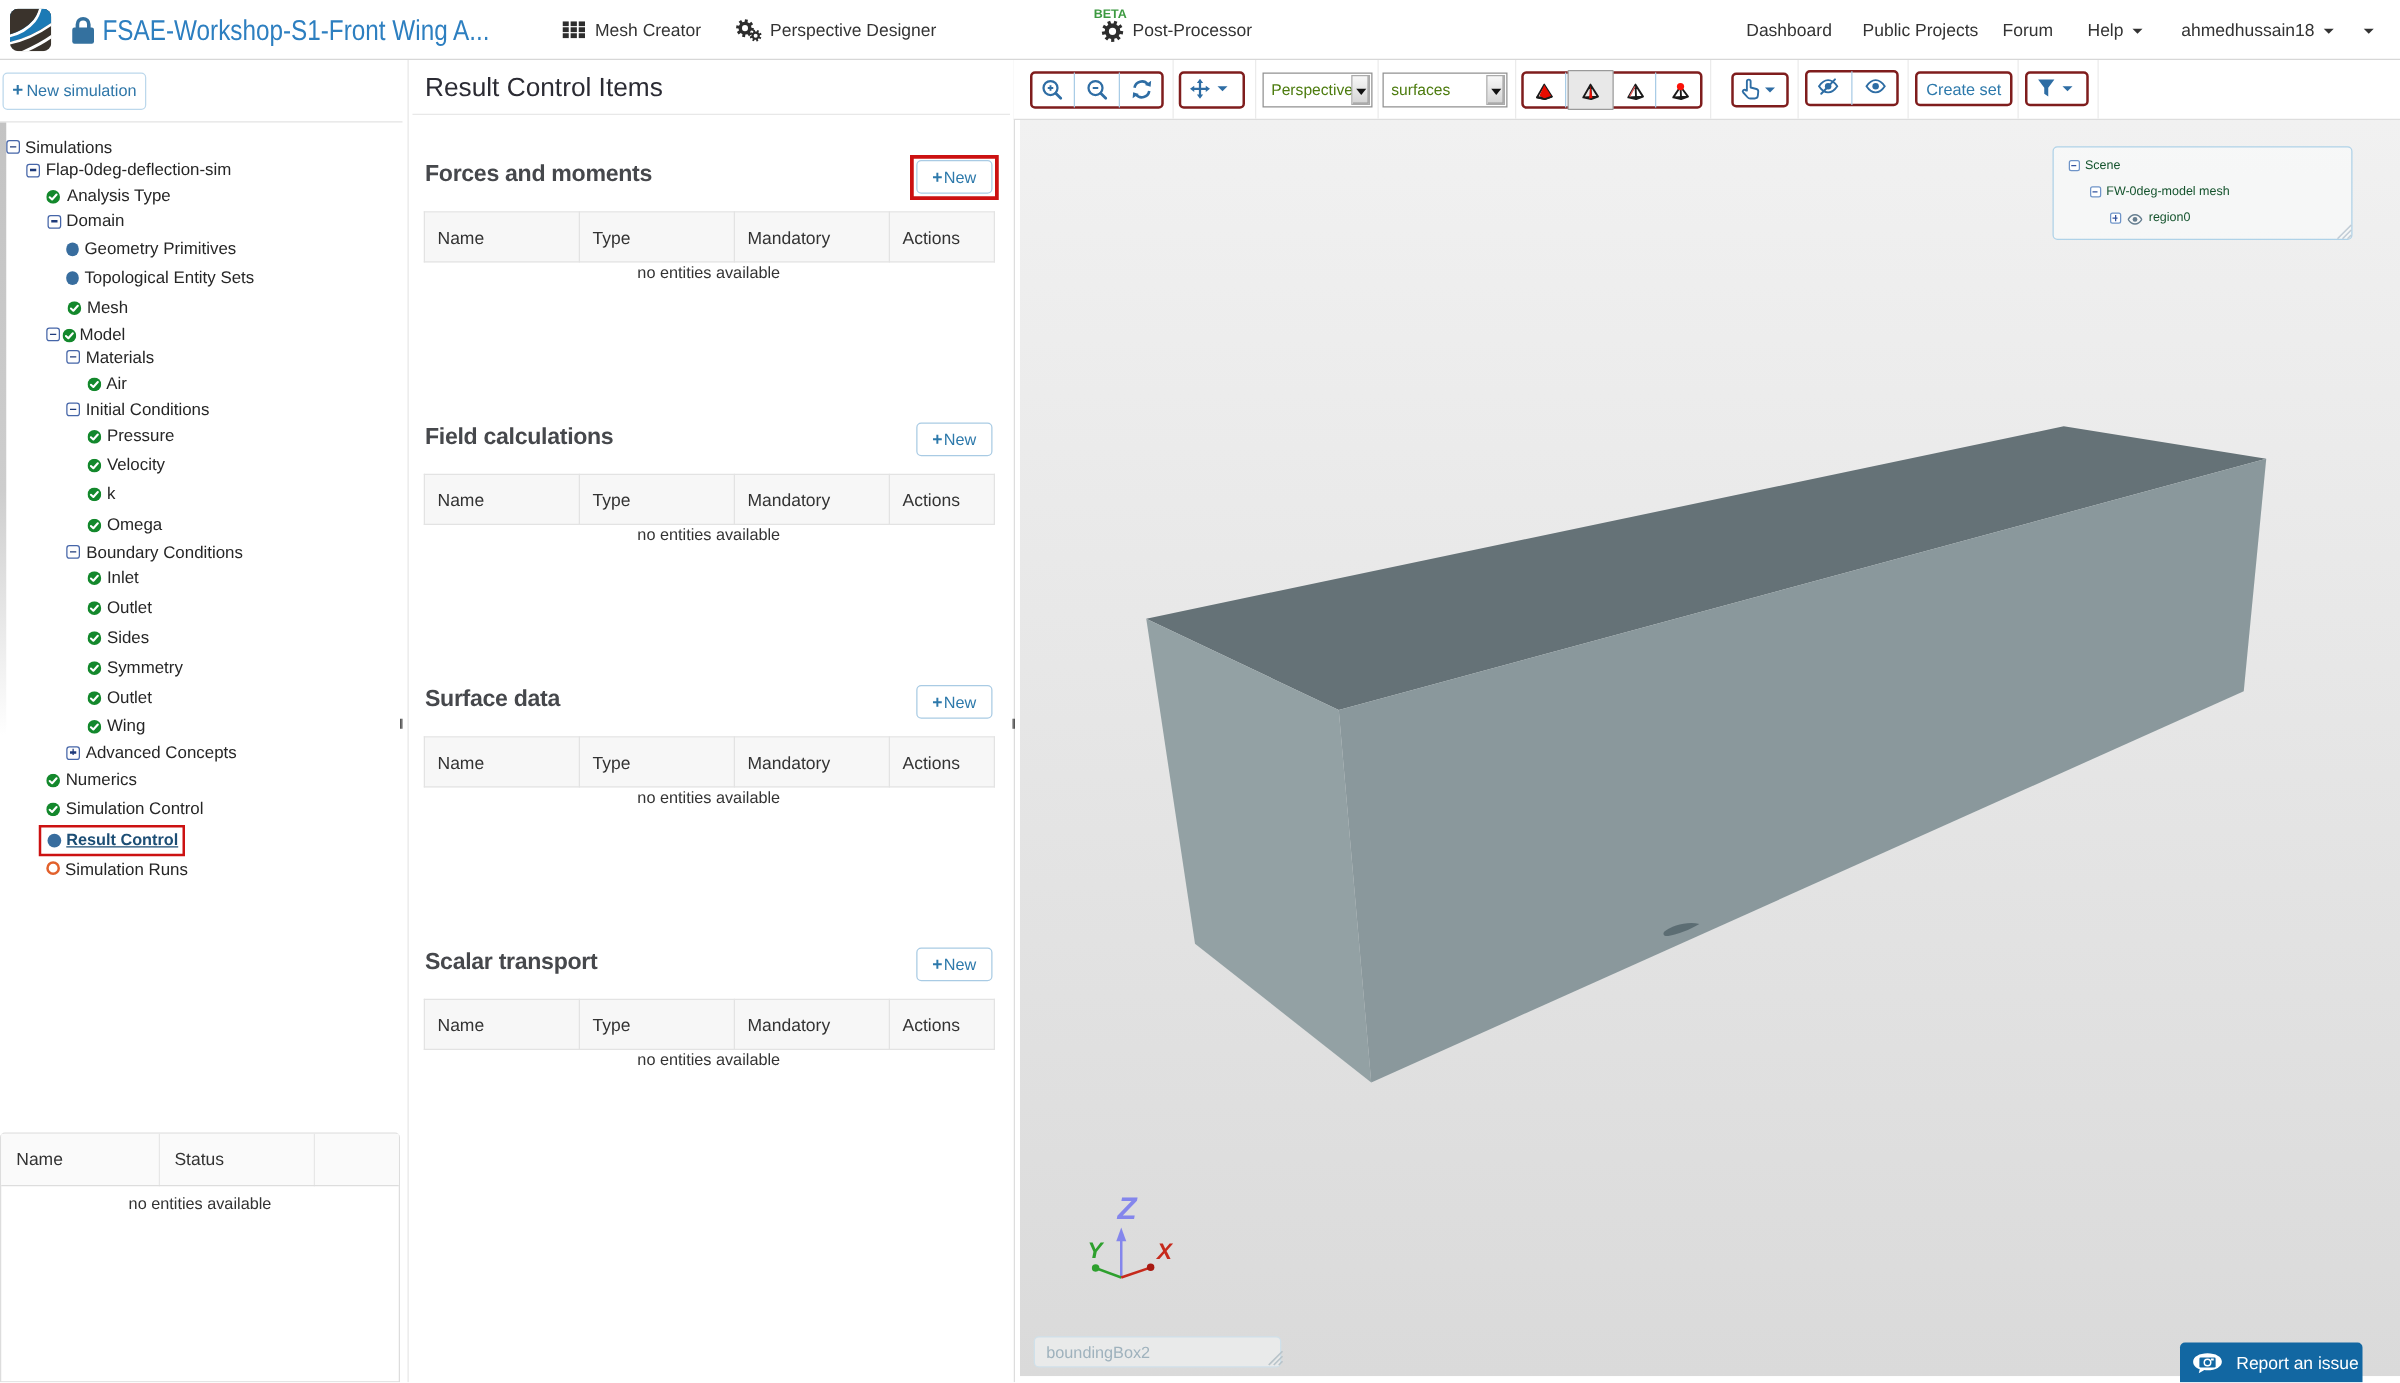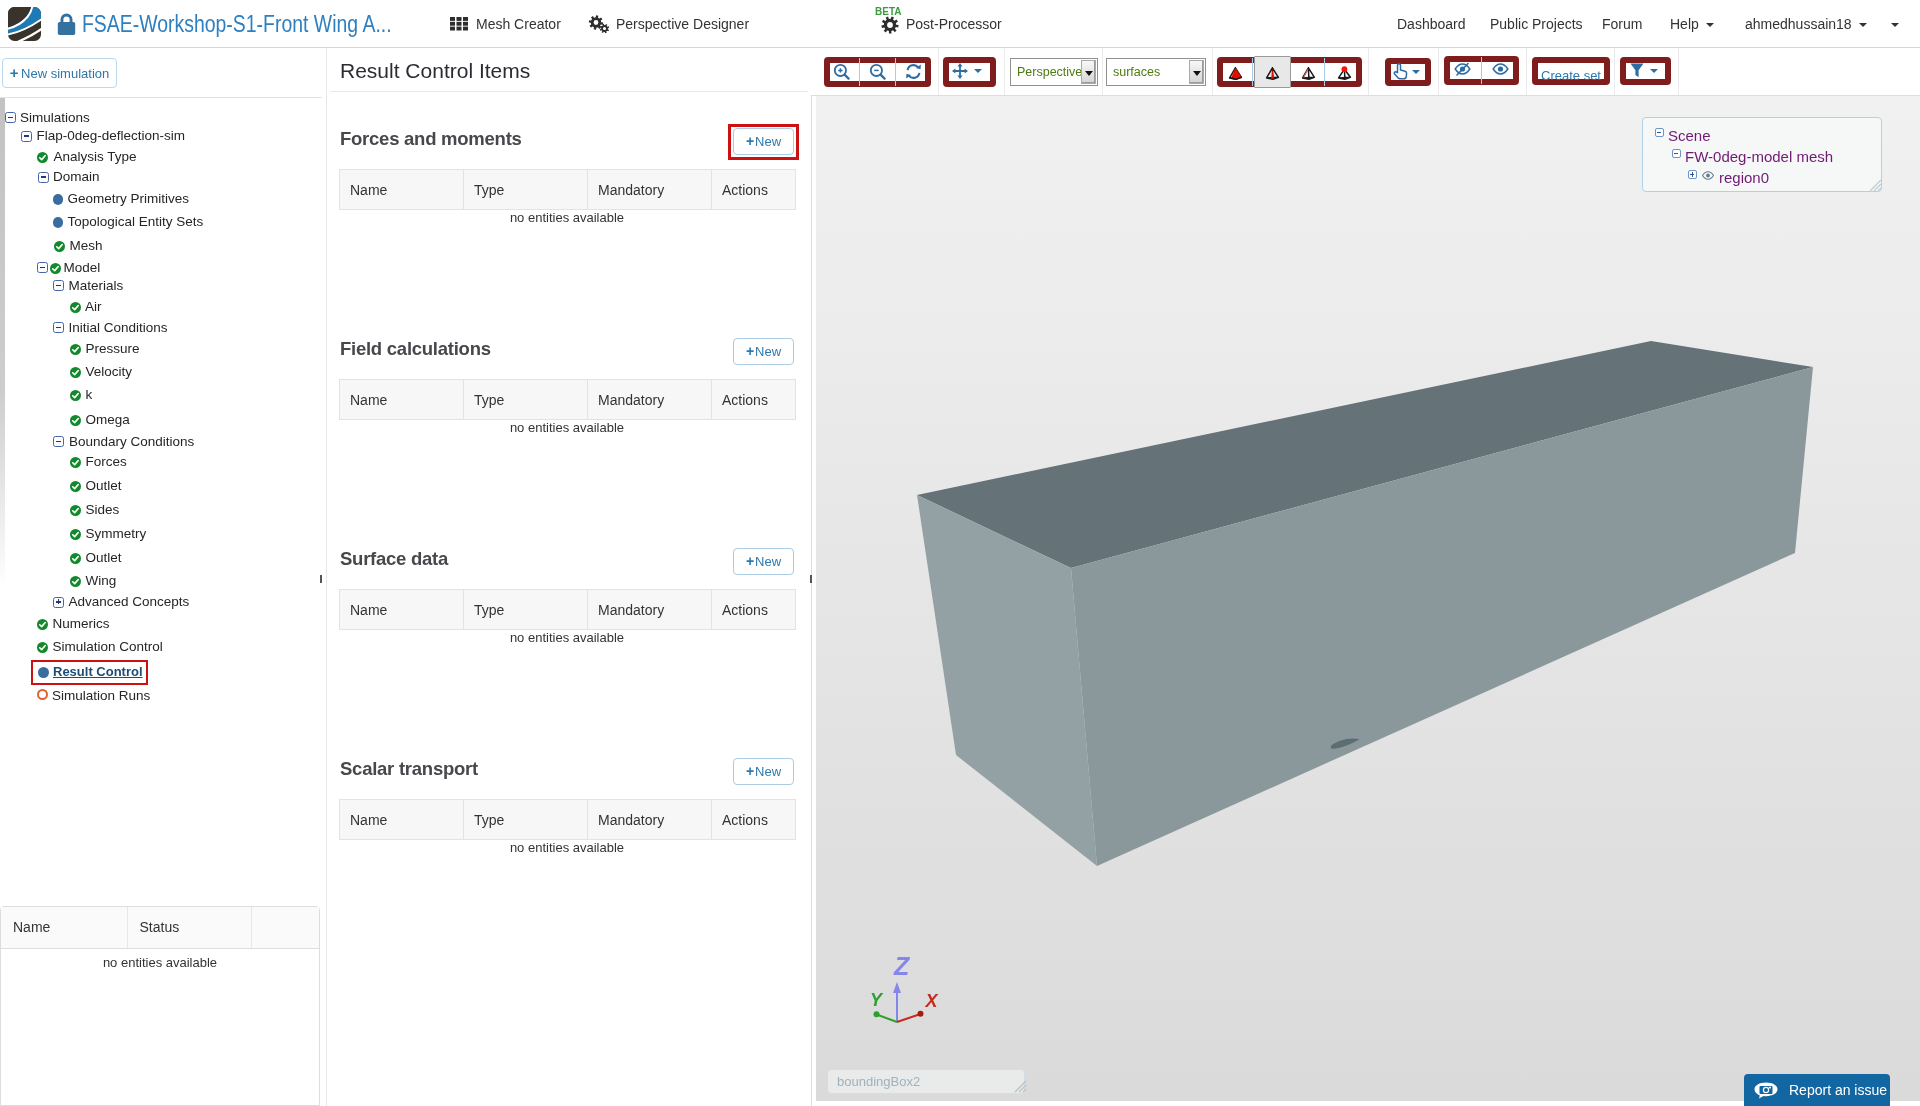--- a/index.html
+++ b/index.html
@@ -43,32 +43,32 @@
 .newbtn { position:absolute; left:406px; width:61px; height:27px; border:1px solid #a9cbe4; border-radius:4px; background:#fff; color:#2d79ab; font-size:13px; line-height:25px; text-align:center; }
 .newbtn b { font-weight:bold; font-size:14px; margin-right:1px; }
 .redbox { position:absolute; left:401px; width:71px; height:36px; border:3px solid #cc1111; }
 .etable { position:absolute; left:12px; border-collapse:collapse; font-size:14px; color:#333; }
 .etable th { background:#f7f7f7; border:1px solid #e3e3e3; font-weight:normal; text-align:left; height:40px; padding-left:10px; }
 #midpanel .noent { position:absolute; left:12px; width:456px; text-align:center; font-size:13px; color:#333; }
 
 
 #toolbar { position:absolute; left:811px; top:48px; width:1109px; height:48px; background:#fff; border-bottom:1px solid #ddd; z-index:1; }
 #viewport { position:absolute; left:816px; top:96px; width:1104px; height:1005px; background:linear-gradient(#f1f1f1, #dadada); }
-.tbtn { position:absolute; border:6px solid #7f1d1d; background:#fff; border-radius:4px; z-index:2; }
+.tbtn { position:absolute; border:2px solid #7f1d1d; background:#fff; border-radius:4px; z-index:2; }
 .tsep { position:absolute; width:1px; height:47px; background:#ebebeb; z-index:1; }
 .tcell { position:absolute; height:28px; border-right:1px solid #a9cce6; z-index:3; }
 .bluecaret { display:inline-block; width:0; height:0; border-left:4px solid transparent; border-right:4px solid transparent; border-top:4px solid #2e6da4; z-index:4; }
 .wsel { position:absolute; height:28px; background:#fff; border:1px solid #919191; z-index:2; }
 .wsel .lab { position:absolute; left:6px; top:0; line-height:26px; font-size:12.5px; color:#4d7c0f; }
 .wsel .arr { position:absolute; right:1px; top:1px; width:15px; height:24px; background:linear-gradient(#f8f8f8,#d4d4d4); border:1px solid #aaa; box-shadow:inset -1px -1px 0 #9a9a9a; }
 .wsel .arr::after { content:""; position:absolute; left:2.8px; top:10px; width:0; height:0; border-left:4.5px solid transparent; border-right:4.5px solid transparent; border-top:5px solid #111; }
 .abs > svg { display:block; }
 
 
-#scenetree { position:absolute; left:1642px; top:117px; width:240px; height:75px; border:1px solid #afd2e8; border-radius:4px; background:rgba(252,253,253,0.55); font-size:15px; color:#701a75; z-index:6;text-align:right; }
+#scenetree { position:absolute; left:1642px; top:117px; width:240px; height:75px; border:1px solid #afd2e8; border-radius:4px; background:rgba(252,253,253,0.55); font-size:10px; color:#14532d; z-index:6;text-align:right; }
 #scenetree .abs { white-space:nowrap; }
 #scenetree .sexp { position:absolute; width:9px; height:9px; border:1px solid #6f94c8; border-radius:2px; background:#fff; }
 #scenetree .sexp::after { content:""; position:absolute; left:1.2px; top:2.9px; width:4.2px; height:1.3px; background:#33539e; }
 #scenetree .sexp.plus::before { content:""; position:absolute; left:2.7px; top:1.4px; width:1.3px; height:4.2px; background:#33539e; }
 
 
 #bbinput { position:absolute; left:11px; top:973px; width:198px; height:25px; background:#e9eaea; border:1px solid #cfe0ea; border-radius:4px; color:#9fb2bd; font-size:13px; line-height:23px; padding-left:9px; }
 
 
 #report { position:absolute; left:928px; top:978px; width:146px; height:32px; background:#1267a2; border-radius:4px 4px 0 0; color:#fff; font-size:15px; line-height:32px; z-index:12; }
@@ -216,21 +216,21 @@
       </div>
 <div class="trow" style="left:85.5px;top:364.0px">Omega</div>
 <div class="texp" style="left:53px;top:388.0px"></div>
 <div class="trow" style="left:69px;top:385.5px">Boundary Conditions</div>
 <div class="abs" style="left:70px;top:409.0px;line-height:0">
         <svg width="11" height="11" viewBox="0 0 12 12">
           <circle cx="6" cy="6" r="6" fill="#13882c"></circle>
           <path d="M3 6.3 L5.1 8.3 L9 3.9" stroke="#fff" stroke-width="1.8" fill="none" stroke-linecap="round" stroke-linejoin="round"></path>
         </svg>
       </div>
-<div class="trow" style="left:85.5px;top:406.0px">Forces</div>
+<div class="trow" style="left:85.5px;top:406.0px">Inlet</div>
 <div class="abs" style="left:70px;top:433.0px;line-height:0">
         <svg width="11" height="11" viewBox="0 0 12 12">
           <circle cx="6" cy="6" r="6" fill="#13882c"></circle>
           <path d="M3 6.3 L5.1 8.3 L9 3.9" stroke="#fff" stroke-width="1.8" fill="none" stroke-linecap="round" stroke-linejoin="round"></path>
         </svg>
       </div>
 <div class="trow" style="left:85.5px;top:430.0px">Outlet</div>
 <div class="abs" style="left:70px;top:456.5px;line-height:0">
         <svg width="11" height="11" viewBox="0 0 12 12">
           <circle cx="6" cy="6" r="6" fill="#13882c"></circle>

